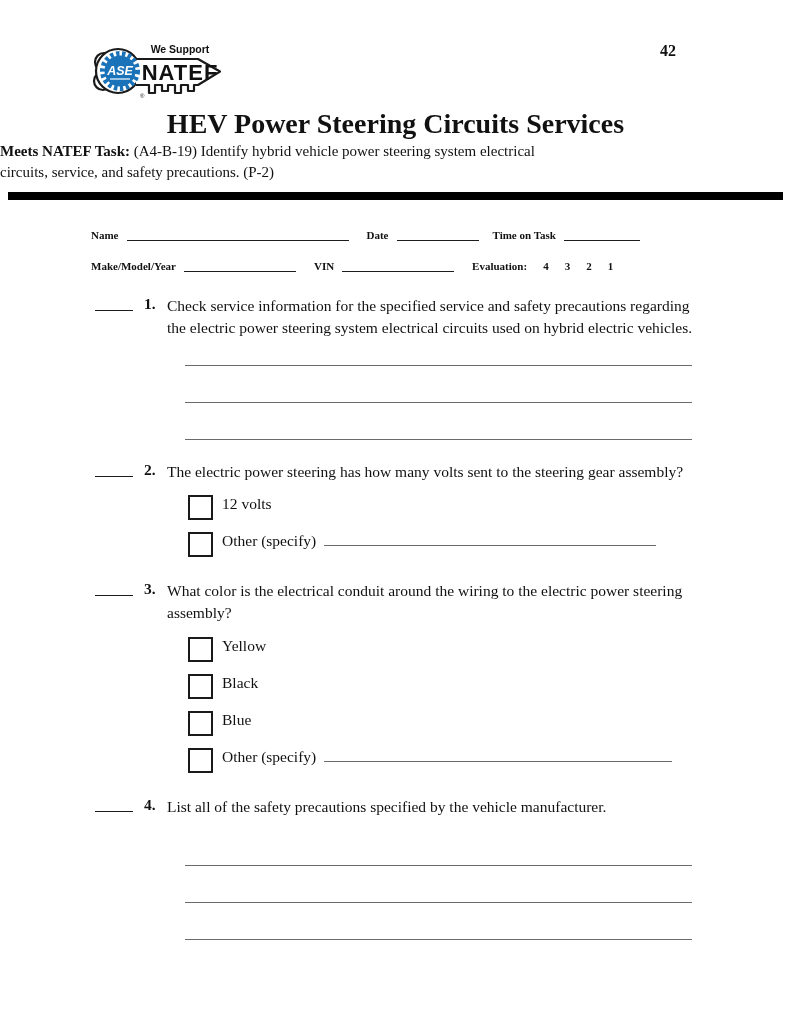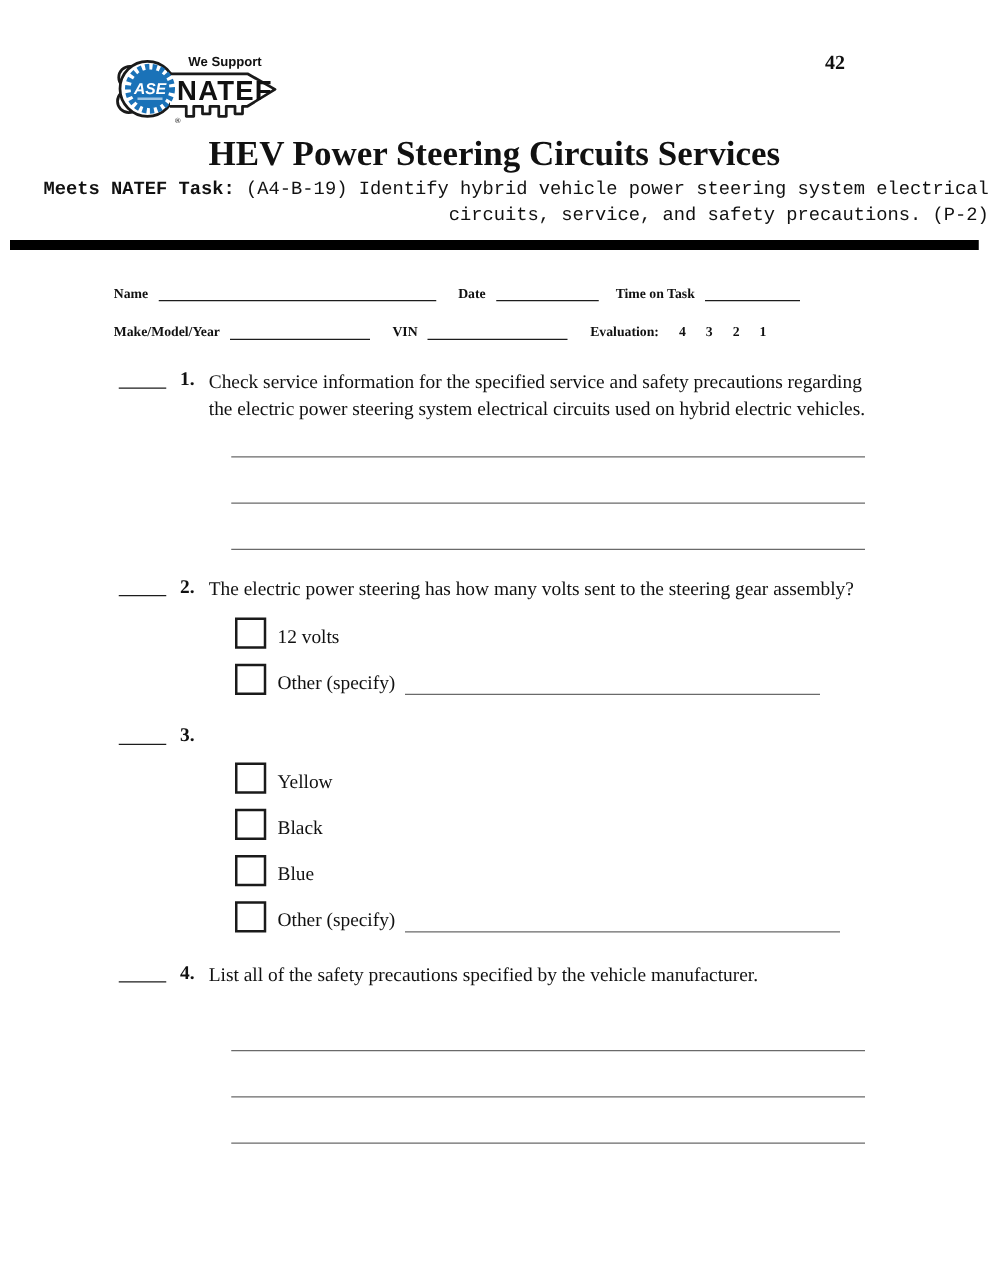--- a/index.html
+++ b/index.html
@@ -8,21 +8,21 @@
     width:791px;height:1024px;
     background:#ffffff;
     font-family:"Liberation Serif", serif;
     color:#111;
     overflow:hidden;
   }
   
   .logo{position:absolute;top:40px;left:86px;width:142px;height:62px;}
   .page-number{position:absolute;top:42px;left:660px;font-weight:bold;font-size:16px;}
   .title{padding-top:108px;text-align:center;font-size:28px;font-weight:bold;line-height:1.15;}
-  .task{text-align:right;font-size:15px;line-height:1.4;margin-top:1px;font-family:Liberation Mono, monospace;}
+  .task{text-align:left;font-size:15px;line-height:1.4;margin-top:1px;}
   .task .lbl{font-weight:bold;}
   .rule{height:8px;background:#000;margin:9px 8px 0 8px;}
   
   .info{margin:26px 95px 0 91px;font-weight:bold;font-size:11px;}
   .info-row{display:flex;align-items:flex-end;white-space:nowrap;}
   .info-row.second{margin-top:16px;}
   .uline{display:inline-block;border-bottom:1.6px solid #1c1c1c;height:14px;}
   .gap8{margin-left:8px;} .gap18{margin-left:18px;} .gap14{margin-left:14px;text-align:right;}
   .eval-num{margin-left:16px;}
   
@@ -30,21 +30,21 @@
   .q{display:flex;align-items:flex-start;}
   .q-blank{width:38px;border-bottom:1.6px solid #1c1c1c;height:15px;margin-right:11px;flex:none;}
   .q-num{font-weight:bold;width:23px;flex:none;}
   .q-text{width:545px;line-height:1.4;}
   .q1{margin-top:23px;} .q2{margin-top:21px;} .q3{margin-top:24px;} .q4{margin-top:24px;}
   
   .wlines{margin-left:90px;width:507px;}
   .wlines.first{margin-top:-10px;}
   .wline{height:36px;border-bottom:1.1px solid #6a6a6a;}
   
-  .opt{display:flex;align-items:flex-end;margin-left:93px;margin-top:13px;height:24px;}
+  .opt{display:flex;align-items:flex-start;margin-left:93px;margin-top:13px;height:24px;}
   .cbx{width:21px;height:21px;border:2px solid #1a1a1a;background:#fff;flex:none;}
   .opt-label{margin-left:9px;white-space:nowrap;}
   .spec-line{border-bottom:1.1px solid #6a6a6a;height:13px;margin-left:8px;flex:none;}
   .spec-w1{width:332px;} .spec-w2{width:348px;}
 </style>
 </head>
 <body>
 
 <div class="page">
 
@@ -129,20 +129,21 @@
     </div>
     <div class="opt">
       <span class="cbx"></span>
       <span class="opt-label">Other (specify)</span>
       <span class="spec-line spec-w1"></span>
     </div>
 
     <div class="q q3">
       <span class="q-blank"></span>
       <span class="q-num">3.</span>
+      <span class="q-text">What color is the electrical conduit around the wiring to the electric power steering assembly?</span>
     </div>
     <div class="opt">
       <span class="cbx"></span>
       <span class="opt-label">Yellow</span>
     </div>
     <div class="opt">
       <span class="cbx"></span>
       <span class="opt-label">Black</span>
     </div>
     <div class="opt">

